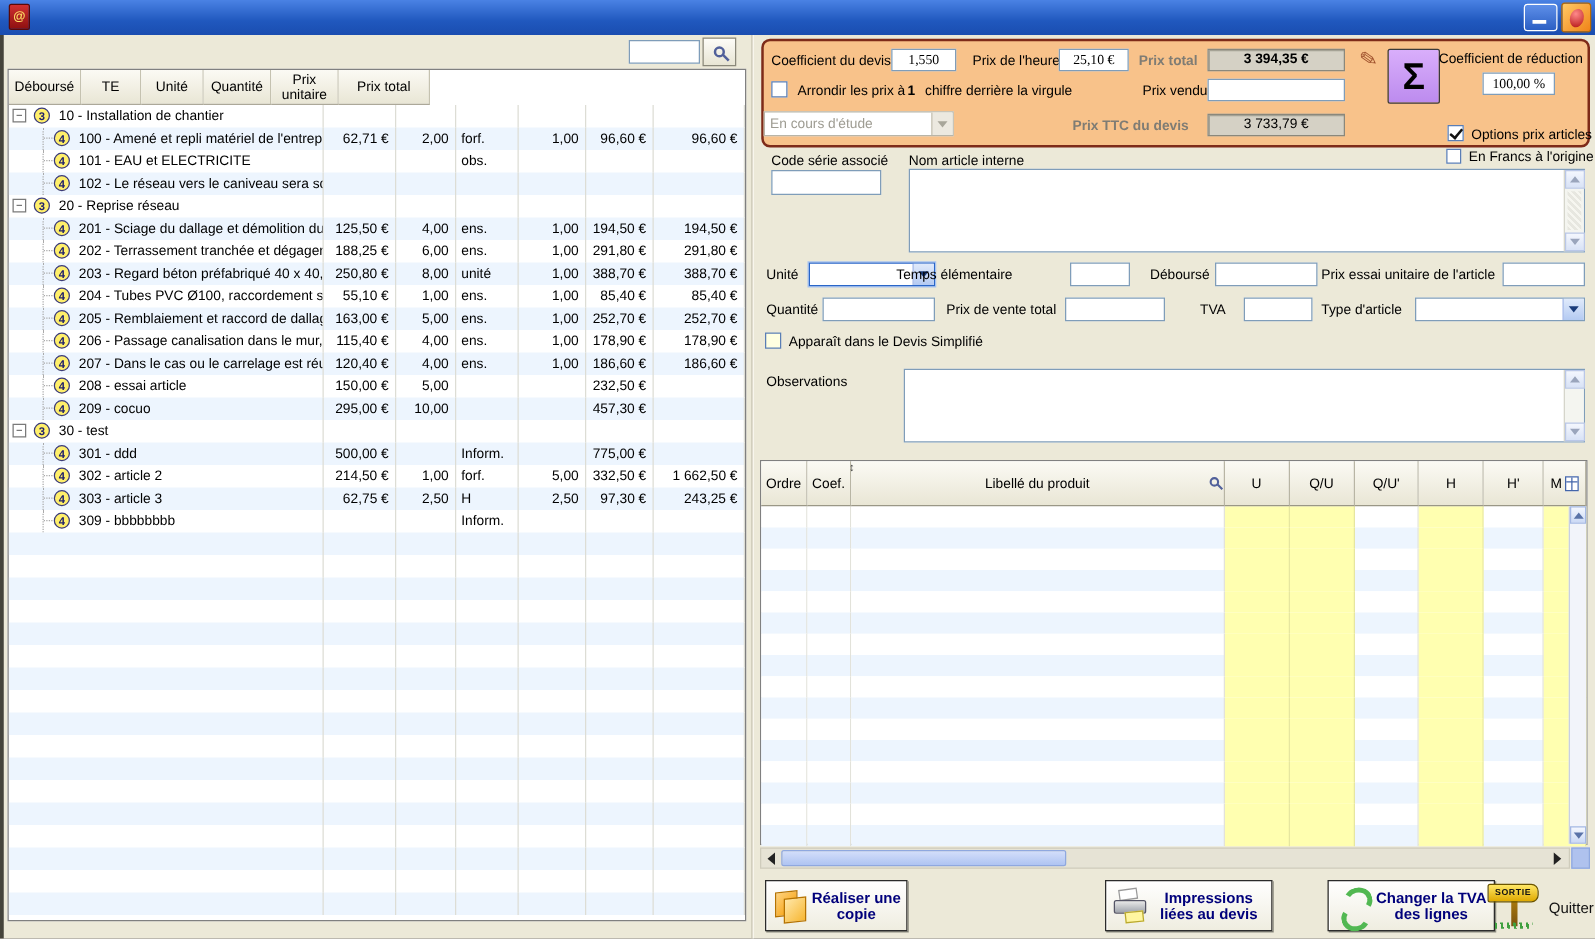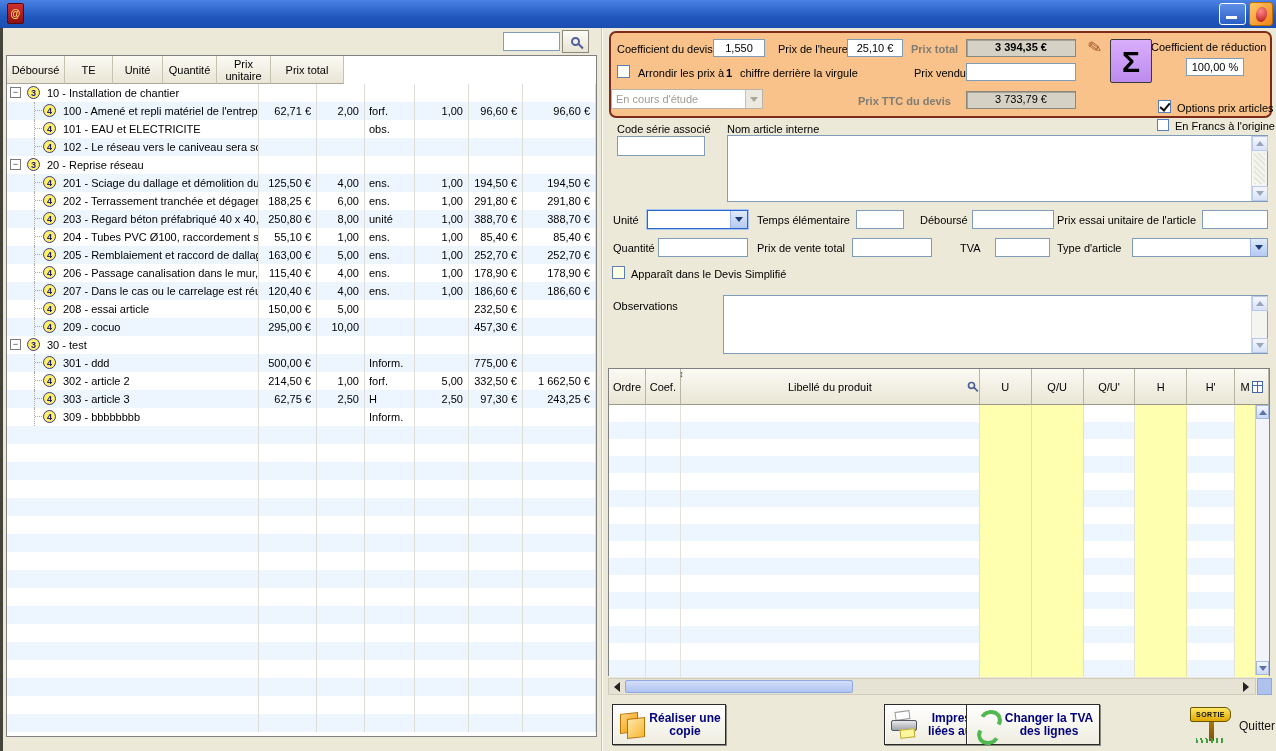--- a/index.html
+++ b/index.html
@@ -64,21 +64,21 @@
   .connector::after{content:'';position:absolute;left:0;top:8px;width:7px;border-top:1px dotted #AAA;}
   .tlabel{display:inline-block;overflow:hidden;white-space:nowrap;}
 
   
   .orange-box{position:absolute;left:609px;top:31px;width:663px;height:87px;background:#F8C28A;
     border:2px solid #7E2B19;border-radius:7px;}
   .lbl{position:absolute;white-space:nowrap;}
   .lbl.gray{color:#7F7C74;font-weight:bold;}
   .field{position:absolute;border:1px solid #7F9DB9;background:#fff;font:11px "Liberation Sans",sans-serif;
     padding:1px 3px;}
-  .field.center{text-align:center;}
+  .field.center{text-align:center;font-family:Liberation Serif, serif;}
   .sunken{position:absolute;background:#D5D1C5;border:1px solid #8A887C;
     box-shadow:inset 1px 1px 0 #A5A295;text-align:center;line-height:15px;}
   .sunken.bold{font-weight:bold;}
   .sigma-btn{position:absolute;left:1110px;top:39px;width:42px;height:44px;background:linear-gradient(#D9AEFB,#BC8BEE);
     border:1px solid #3A3A3A;border-radius:2px;font-size:30px;font-weight:bold;text-align:center;line-height:42px;cursor:pointer;}
   .pen-icon{position:absolute;left:1083px;top:37px;width:24px;height:22px;font-size:17px;color:#A0522D;
     transform:rotate(-10deg);line-height:22px;text-align:center;}
   .checkbox{position:absolute;width:13px;height:13px;background:#fff;border:1px solid #5A7EB5;}
   .checkbox.cream{background:#FFFFE1;}
   .checkbox.checked::after{content:'';position:absolute;left:3px;top:0px;width:4px;height:8px;
@@ -579,21 +579,21 @@
     </div>
   </div>
 
   <span class="lbl" style="left:613px;top:214px;">Unité</span>
   <span class="combo focused" style="left:647px;top:210px;width:101px;height:19px;">
     <span class="val"></span>
     <span class="btn">
         <i></i>
       </span>
   </span>
-  <span class="lbl" style="left:717px;top:214px;margin-left:40px;">Temps élémentaire</span>
+  <span class="lbl" style="left:717px;top:214px;">Temps élémentaire</span>
   <input class="field" style="left: 856px; top: 210px; width: 48px; height: 19px;" value="">
   <span class="lbl" style="left:920px;top:214px;">Déboursé</span>
   <input class="field" style="left: 972px; top: 210px; width: 82px; height: 19px;" value="">
   <span class="lbl" style="left:1057px;top:214px;">Prix essai unitaire de l'article</span>
   <input class="field" style="left: 1202px; top: 210px; width: 66px; height: 19px;" value="">
 
   <span class="lbl" style="left:613px;top:242px;">Quantité</span>
   <input class="field" style="left: 658px; top: 238px; width: 90px; height: 19px;" value="">
   <span class="lbl" style="left:757px;top:242px;">Prix de vente total</span>
   <input class="field" style="left: 852px; top: 238px; width: 80px; height: 19px;" value="">
@@ -855,21 +855,21 @@
     <span class="blabel">Réaliser une copie</span>
   </button>
   <button class="xbtn" style="left:884px;width:134px;">
     <span class="bicon printer-icon">
         <span class="paper"></span>
         <span class="body"></span>
         <span class="out"></span>
       </span>
     <span class="blabel">Impressions liées au devis</span>
   </button>
-  <button class="xbtn" style="left:966px;width:134px;">
+  <button class="xbtn" style="left:1062px;width:134px;">
     <span class="bicon recycle-icon"></span>
     <span class="blabel">Changer la TVA des lignes</span>
   </button>
   <span class="sortie">
     <span class="post"></span>
     <span class="plate">SORTIE</span>
     <span class="grass"></span>
   </span>
   <span class="quit-label">Quitter</span>
 

